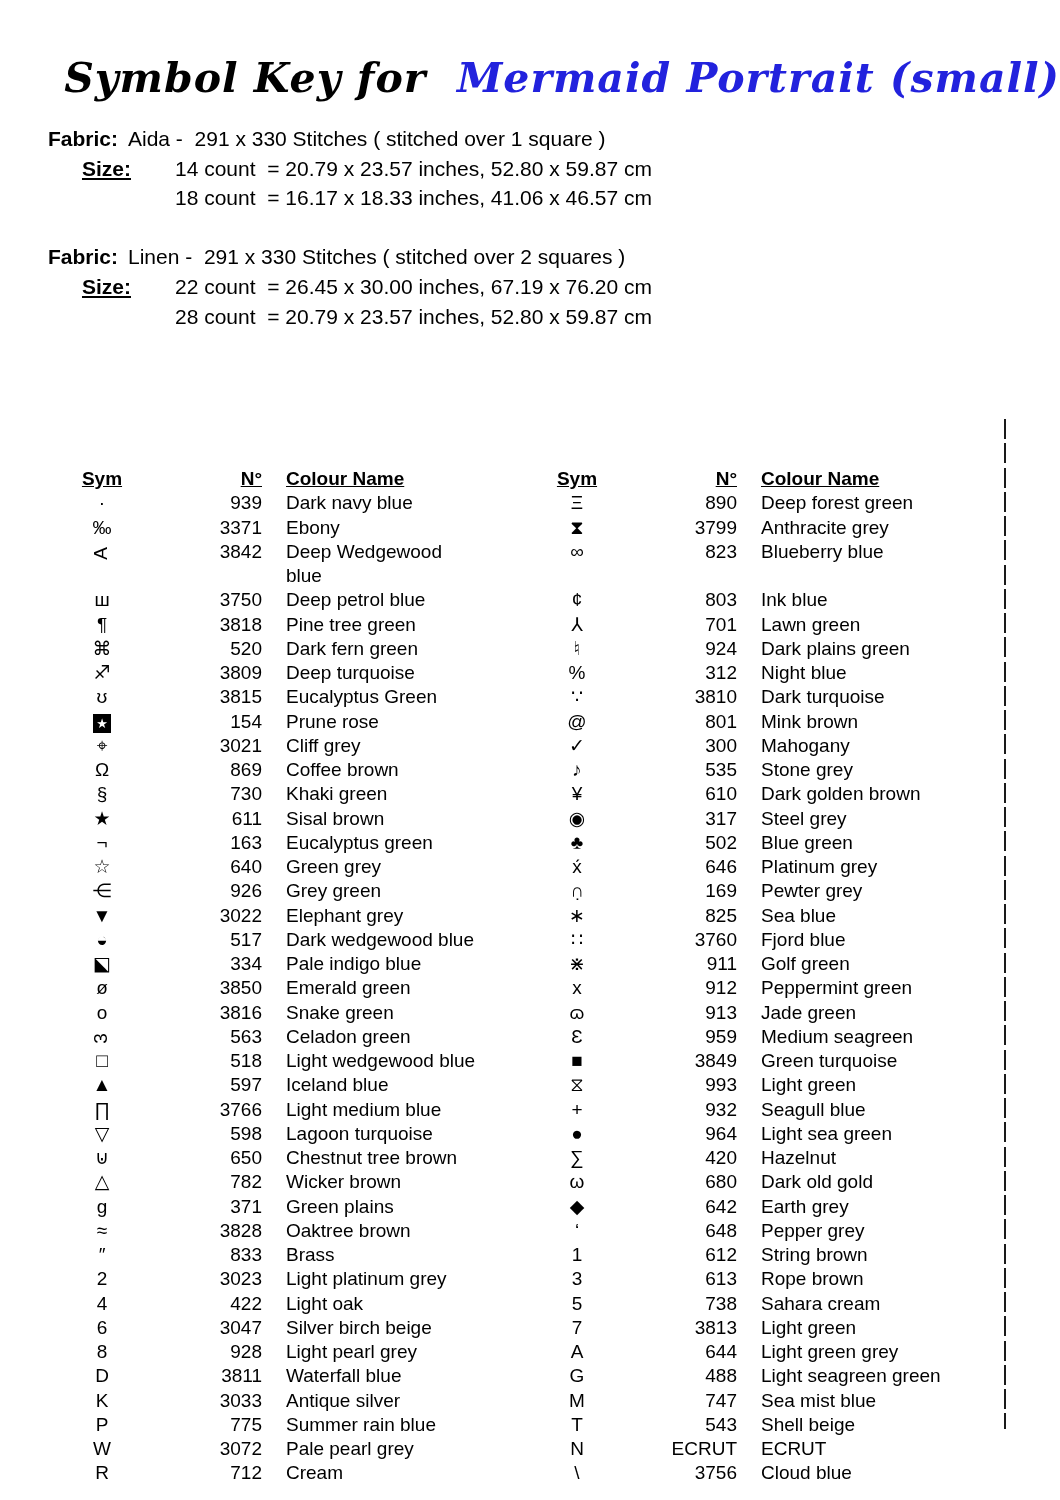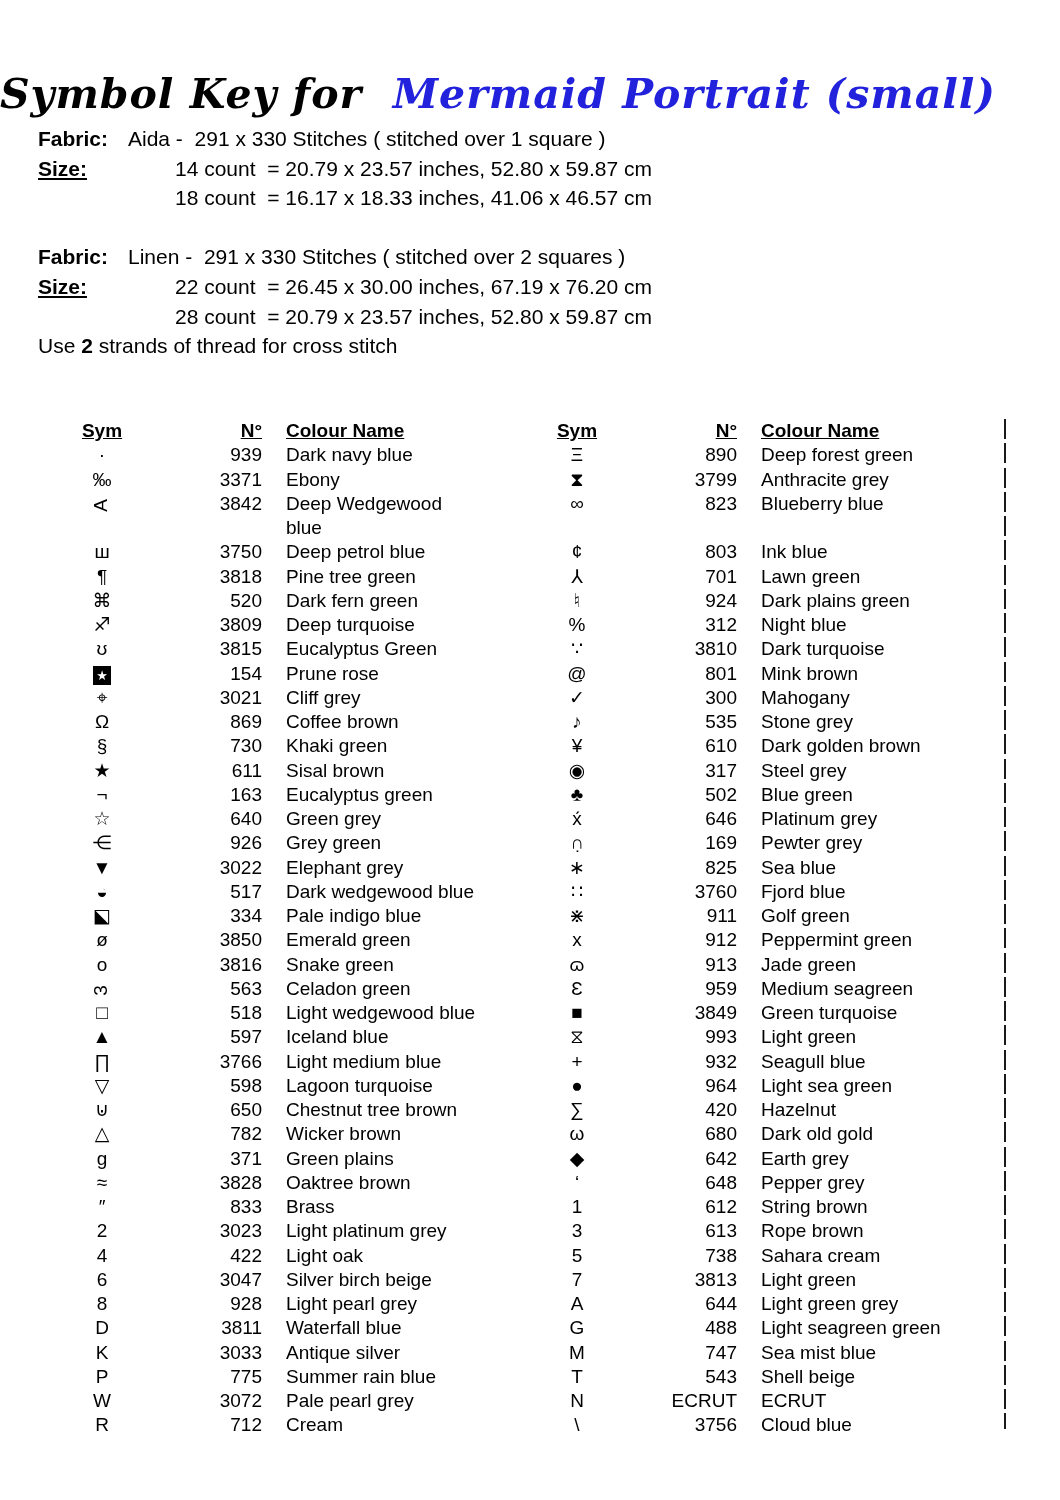--- a/index.html
+++ b/index.html
@@ -1,41 +1,41 @@
 <!DOCTYPE html>
 <html><head>
 <meta charset="utf-8">
 <style>
   html,body{margin:0;padding:0;background:#fff;}
   .page{position:relative;width:1060px;height:1500px;background:#ffffff;overflow:hidden;
         font-family:"Liberation Sans","DejaVu Sans",sans-serif;color:#000;}
   
-  .title{position:absolute;top:70px;left:0;width:100%;text-align:left;
+  .title{position:absolute;top:54px;left:0;width:100%;text-align:right;
          font-family:"DejaVu Serif","Liberation Serif",serif;
          font-style:italic;font-weight:bold;font-size:41px;letter-spacing:1px;white-space:pre;}
   .title .t-name{color:#2222dd;}
   
-  .info{position:absolute;top:124px;left:38px;font-size:21px;}
+  .info{position:absolute;top:124px;left:38px;font-size:21px;text-align:center;}
   .info-line{height:29.6px;line-height:29.6px;display:flex;}
   .info-label{font-weight:bold;display:inline-block;flex:0 0 auto;}
   .lw1{width:90px;}
   .lw2{width:137px;text-decoration:underline;}
   .lw0{width:0px;}
   .info-text{white-space:pre;}
   .b{font-weight:bold;}
   
   .col{position:absolute;top:419px;font-size:19px;line-height:24.25px;}
   .col-left{left:62px;width:474px;}
   .col-right{left:537px;width:470px;}
   .hdr-row,.t-row{display:flex;align-items:flex-start;}
   .c-sym{flex:0 0 80px;text-align:center;}
   .c-num{flex:0 0 120px;text-align:right;}
   .c-gap{flex:0 0 24px;}
   .c-name{flex:1 1 auto;text-align:left;white-space:nowrap;}
-  .hdr{font-weight:bold;text-decoration:underline;}
+  .hdr{font-weight:bold;text-decoration:underline;margin-top:48px;}
   .t-row{min-height:24.25px;}
   .sym-in{display:inline-block;}
   .rot{transform-origin:50% 55%;}
   .inv{background:#000;color:#fff;font-size:13px;line-height:17px;padding:1px 3px;margin-top:3px;}
   .flip{transform:scaleX(-1);}
   .wrapname{white-space:normal;display:inline-block;max-width:175px;vertical-align:top;}
   
   .cutline{position:absolute;left:1004px;top:419px;width:2px;height:1010px;
     background:repeating-linear-gradient(to bottom,#1a1a1a 0 20px,transparent 20px 24.25px);}
 </style>
@@ -67,24 +67,20 @@
         <span class="info-text">Linen -  291 x 330 Stitches ( stitched over 2 squares )</span>
       </div>
       <div class="info-line">
         <span class="info-label lw2">Size:</span>
         <span class="info-text">22 count  = 26.45 x 30.00 inches, 67.19 x 76.20 cm</span>
       </div>
       <div class="info-line">
         <span class="info-label lw2"></span>
         <span class="info-text">28 count  = 20.79 x 23.57 inches, 52.80 x 59.87 cm</span>
       </div>
-      <div class="info-line">
-        <span class="info-label lw0"></span>
-        <span class="info-text"><span>Use </span><span class="b">2</span><span> strands of thread for cross stitch</span></span>
-      </div>
     </div>
 
   <div class="col col-left">
     <div class="hdr-row">
       <span class="c-sym hdr">Sym</span>
       <span class="c-num hdr">N°</span>
       <span class="c-gap"></span>
       <span class="c-name hdr">Colour Name</span>
     </div>
     <div id="rows-left">

